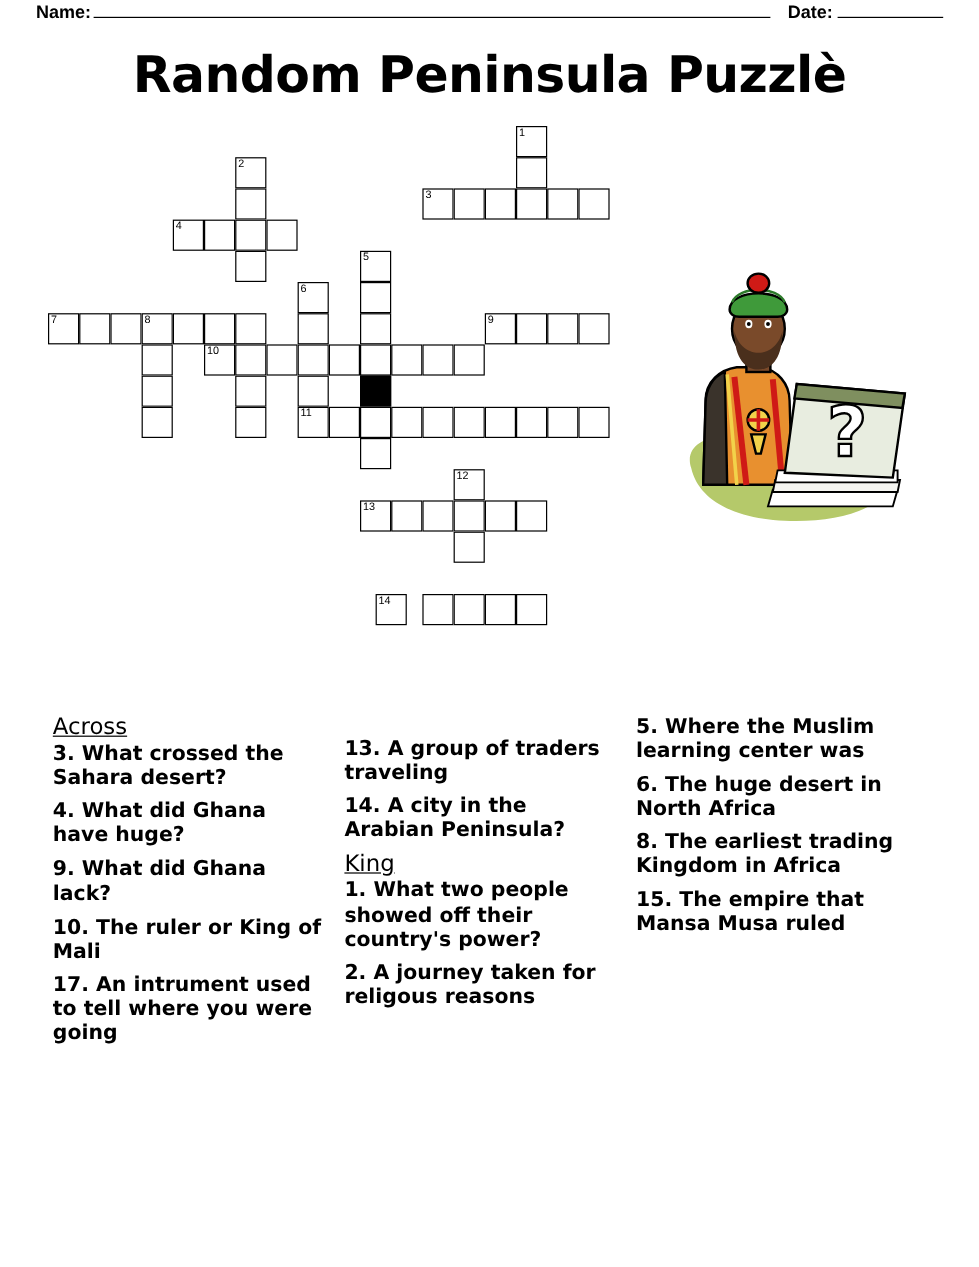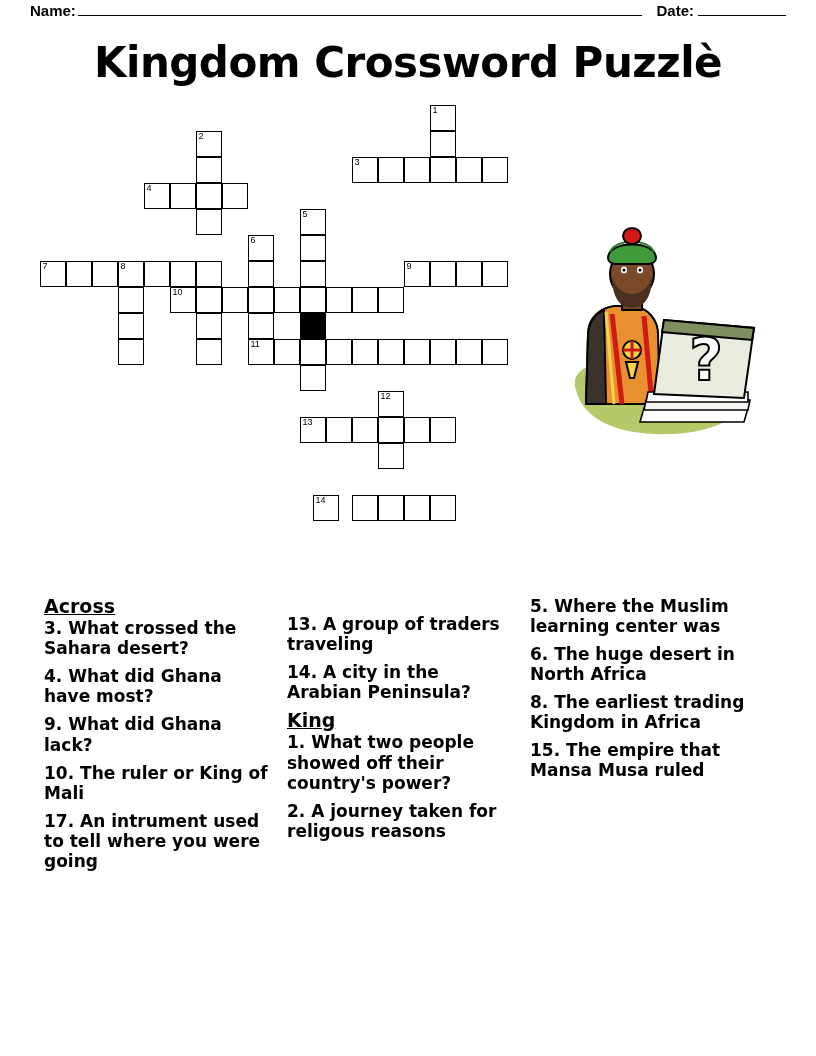--- a/index.html
+++ b/index.html
@@ -82,21 +82,21 @@
     width: 730px; height: 390px;
     display: flex;
     gap: 0px;
     font-family: "DejaVu Sans", sans-serif;
   }
   .clue-col { width: 243px; padding-right: 14px; }
   .clue-col.c2 { width: 243px; margin-top: 18px; }
   .clue-col.c3 { width: 244px; }
   .clue-heading {
     font-size: 19px;
-    font-weight: bold;
+    font-weight: normal;
     text-decoration: underline;
     margin: 0 0 1px 0;
     line-height: 1.12;
   }
   .clue {
     font-size: 17px;
     font-weight: bold;
     line-height: 1.18;
     margin-bottom: 8px;
   }
@@ -107,21 +107,21 @@
 
 <div class="page">
 
   <div class="header-line">
     <span>Name:</span>
     <span class="hdr-rule-long"></span>
     <span>Date:</span>
     <span class="hdr-rule-short"></span>
   </div>
 
-  <div class="title">Kingdom Crossword Puzzlè</div>
+  <div class="title">Random Peninsula Puzzlè</div>
 
   <div class="grid-area" id="grid-area">
       <div class="cell" style="left: 390px; top: 0px;">
         <span class="num">1</span>
       </div>
       <div class="cell" style="left: 390px; top: 26px;"></div>
       <div class="cell" style="left: 156px; top: 26px;">
         <span class="num">2</span>
       </div>
       <div class="cell" style="left: 312px; top: 52px;">
@@ -258,21 +258,21 @@
       <path d="M116 98 L206 106 L204 118 L114 110 Z" fill="#7f8f5f" stroke="#000" stroke-width="2"></path>
 
       <text x="158" y="158" font-family="DejaVu Sans, sans-serif" font-size="58" font-weight="bold" fill="#ffffff" stroke="#000" stroke-width="2" text-anchor="middle">?</text>
     </svg>
   </div>
 
   <div class="clues">
     <div class="clue-col c1">
       <div class="clue-heading">Across</div>
       <div class="clue"><span class="n">3.</span> <span>What crossed the Sahara desert?</span></div>
-      <div class="clue"><span class="n">4.</span> <span>What did Ghana have most?</span></div>
+      <div class="clue"><span class="n">4.</span> <span>What did Ghana have huge?</span></div>
       <div class="clue"><span class="n">9.</span> <span>What did Ghana lack?</span></div>
       <div class="clue"><span class="n">10.</span> <span>The ruler or King of Mali</span></div>
       <div class="clue"><span class="n">17.</span> <span>An intrument used to tell where you were going</span></div>
     </div>
 
     <div class="clue-col c2">
       <div class="clue"><span class="n">13.</span> <span>A group of traders traveling</span></div>
       <div class="clue"><span class="n">14.</span> <span>A city in the Arabian Peninsula?</span></div>
       <div class="clue-heading">King</div>
       <div class="clue"><span class="n">1.</span> <span>What two people showed off their country's power?</span></div>

